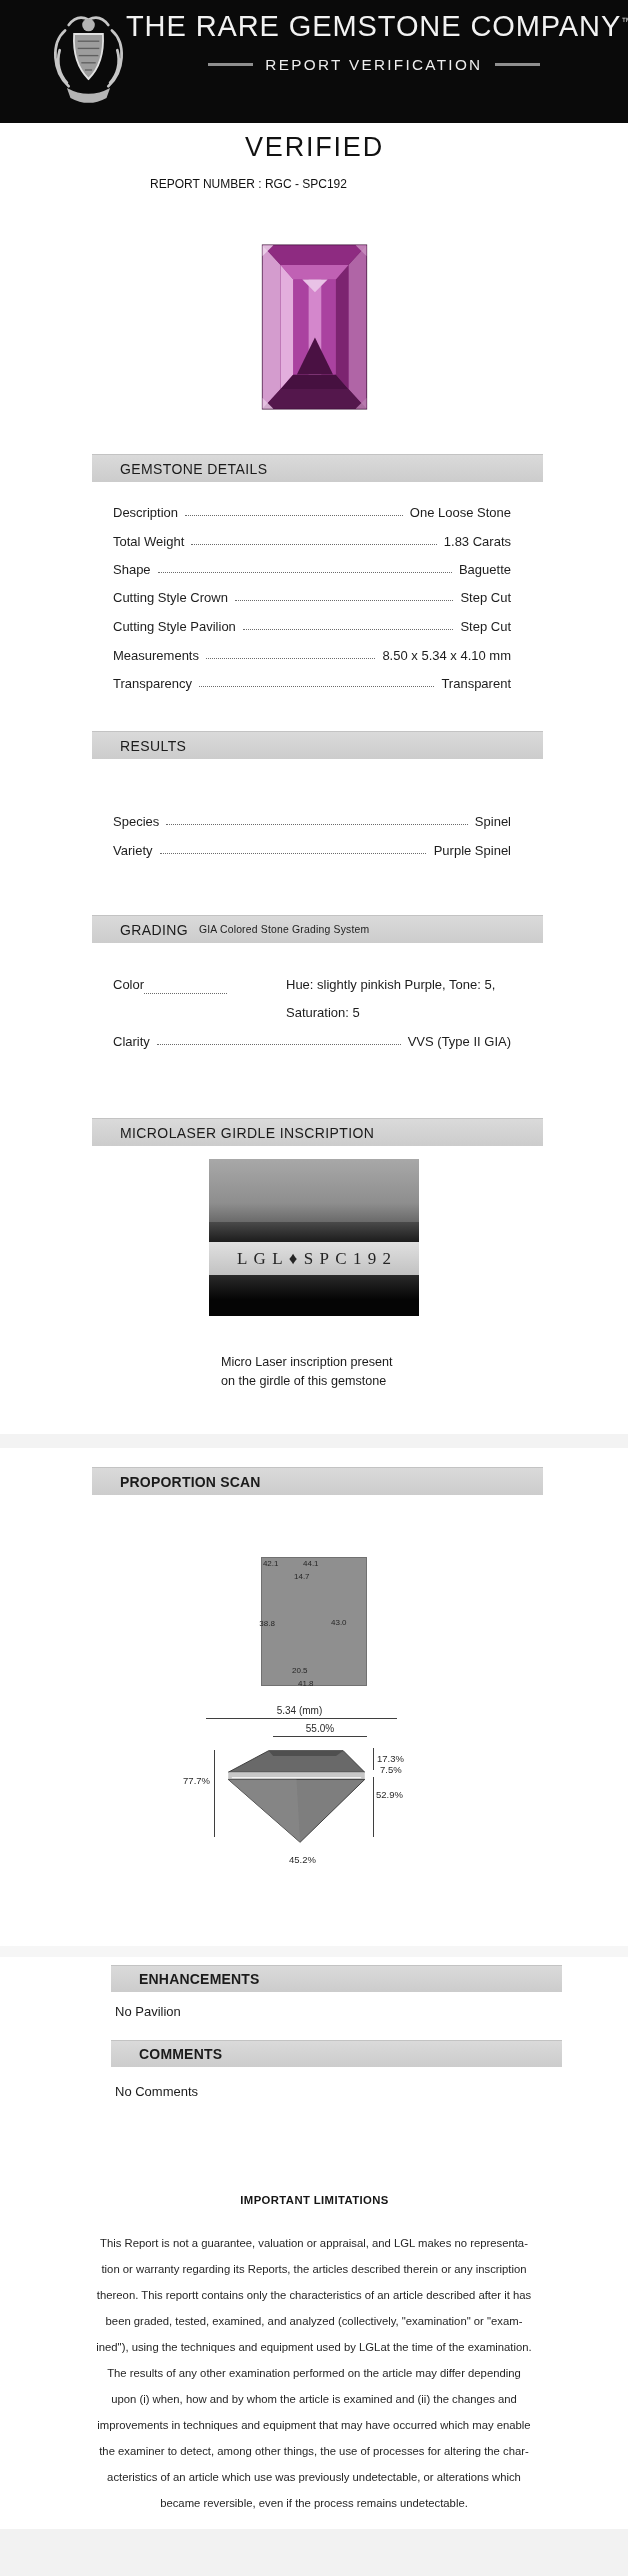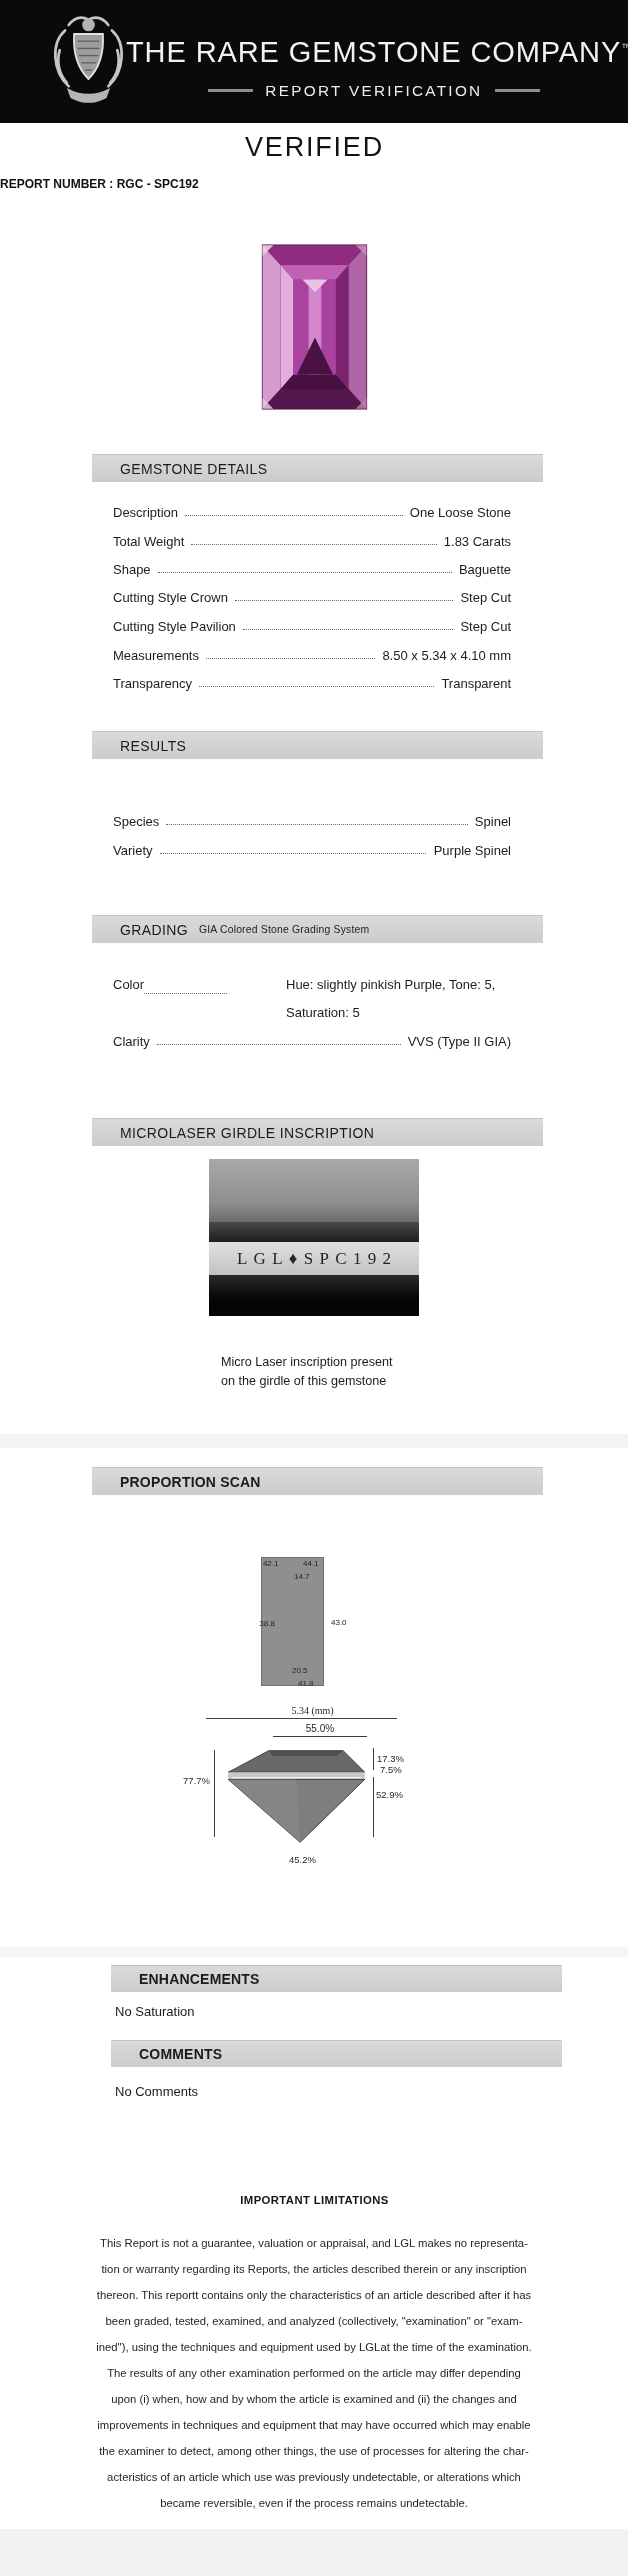--- a/index.html
+++ b/index.html
@@ -2,29 +2,29 @@
 <html style="font-size:14.4px"><head>
 <meta charset="utf-8">
 <style>
   html,body{margin:0;padding:0;background:#ffffff;}
   #page{position:relative;width:629px;height:2576px;background:#ffffff;overflow:hidden;
         font-family:"Liberation Sans",sans-serif;color:#1e1e1e;}
   
   .hdr{position:absolute;left:0;top:0;width:629px;height:123px;background:#0a0a0a;}
   .crest{position:absolute;left:47px;top:7.2px;}
   .hdr-text{position:absolute;left:126px;right:7.2px;top:0;height:123px;text-align:center;}
-  .company{margin-top:36px;font-size:29px;letter-spacing:0.9px;color:#f2f2f2;white-space:nowrap;}
+  .company{margin-top:10px;font-size:29px;letter-spacing:0.9px;color:#f2f2f2;white-space:nowrap;}
   .company sup{font-size:10.8px;color:#cfcfcf;}
   .subtitle-row{margin-top:12.6px;color:#ededed;font-size:15.3px;letter-spacing:2.3px;white-space:nowrap;}
   .dash{display:inline-block;width:45px;height:2.7px;background:#8f8f8f;vertical-align:middle;margin:0 12.6px 2.7px 12.6px;}
   
   .verified{position:absolute;left:0;top:132px;width:629px;text-align:center;
             font-size:27px;letter-spacing:1.8px;color:#121212;}
-  .repnum{position:absolute;left:0;top:177px;width:497px;text-align:left;
-          font-size:12px;font-weight:bold;color:#111;}
+  .repnum{position:absolute;left:0;top:177px;width:497px;text-align:center;
+          font-size:12px;font-weight:normal;color:#111;}
   
   .bar{position:absolute;left:92px;width:451px;height:28px;box-sizing:border-box;
        background:linear-gradient(#dadada,#cccccc);border-top:0.9px solid #c3c3c3;
        display:flex;align-items:center;padding-left:28px;font-size:14px;
        color:#1b1b1b;letter-spacing:0.4px;}
   .bar.bold{font-weight:bold;letter-spacing:0.2px;}
   .bar .sub{font-size:10.4px;font-weight:normal;letter-spacing:0.2px;margin-left:10.8px;color:#222;}
   .bar.indent{left:111px;}
   
   .kv{position:absolute;left:113px;width:398px;height:20px;display:flex;align-items:flex-end;
@@ -43,21 +43,21 @@
   .insc .g-light{position:absolute;left:0;top:53%;width:100%;height:21%;
        background:linear-gradient(#e0e0e0,#c2c2c2);display:flex;align-items:center;justify-content:center;}
   .insc .g-bot{position:absolute;left:0;top:74%;width:100%;height:26%;
        background:linear-gradient(#2a2a2a,#050505 60%);}
   .insc-text{font-family:"Liberation Serif",serif;font-size:17px;letter-spacing:6.3px;
        color:#252525;text-indent:6.3px;}
   .cap1{position:absolute;left:221px;top:1353px;font-size:12.6px;line-height:19px;color:#1c1c1c;}
   .cap2{position:absolute;left:221px;top:1399px;font-size:10.8px;line-height:17px;color:#2e2e2e;}
   
   .band{position:absolute;left:0;width:629px;background:#f3f3f3;}
-  .topview{position:absolute;left:261px;top:1557px;width:63px;height:129px;
+  .topview{position:absolute;left:261px;top:1557px;width:106px;height:129px;
        background:#8f8f8f;border:0.9px solid #717171;box-sizing:border-box;}
   .tvl{position:absolute;font-size:8px;color:#262626;white-space:nowrap;}
   .dimlabel{position:absolute;font-size:10px;color:#2a2a2a;text-align:center;white-space:nowrap;}
   .dimline-h{position:absolute;height:0;border-top:1.8px solid #3f3f3f;}
   .dimline-v{position:absolute;width:0;border-left:1.8px solid #3f3f3f;}
   .pctlabel{position:absolute;font-size:9.5px;color:#2a2a2a;white-space:nowrap;}
   
   .plainval{position:absolute;left:115px;font-size:13px;color:#1b1b1b;}
   
   .limit-title{position:absolute;left:0;top:2194px;width:629px;text-align:center;
@@ -217,21 +217,21 @@
   <div class="topview">
     <span class="tvl" style="left:0.9px;top:0.9px;">42.1</span>
     <span class="tvl" style="left:41px;top:0.9px;">44.1</span>
     <span class="tvl" style="left:32px;top:13.5px;">14.7</span>
     <span class="tvl" style="left:-2.7px;top:61px;">38.8</span>
     <span class="tvl" style="left:69px;top:60px;">43.0</span>
     <span class="tvl" style="left:30px;top:108px;">20.5</span>
     <span class="tvl" style="left:36px;top:121px;">41.8</span>
   </div>
 
-  <div class="dimlabel" style="left:217px;top:1705px;width:191px;font-family:Liberation Serif, serif;">5.34 (mm)</div>
+  <div class="dimlabel" style="left:204px;top:1705px;width:191px;">5.34 (mm)</div>
   <div class="dimline-h" style="left:206px;top:1718px;width:191px;"></div>
   <div class="dimlabel" style="left:273px;top:1723px;width:94px;">55.0%</div>
   <div class="dimline-h" style="left:273px;top:1736px;width:94px;"></div>
 
   <svg style="position:absolute;left:228px;top:1748px;" width="137" height="97" viewBox="0 0 152 108">
     <polygon points="45,3 128,3 152,27 0,27" fill="#696969" stroke="#333333" stroke-width="1"></polygon>
     <polygon points="45,3 128,3 120,9 50,9" fill="#4f4f4f"></polygon>
     <polygon points="0,27 152,27 152,35 0,35" fill="#c7c7c7"></polygon>
     <line x1="4" y1="33" x2="148" y2="33" stroke="#f2f2f2" stroke-width="1.5"></line>
     <polygon points="0,35 152,35 80,105" fill="#7e7e7e" stroke="#333333" stroke-width="1"></polygon>
@@ -245,21 +245,21 @@
   <div class="pctlabel" style="left:377px;top:1753px;">17.3%</div>
   <div class="pctlabel" style="left:380px;top:1764px;">7.5%</div>
   <div class="dimline-v" style="left:373px;top:1777px;height:60px;"></div>
   <div class="pctlabel" style="left:376px;top:1789px;">52.9%</div>
   <div class="pctlabel" style="left:271px;top:1854px;width:63px;text-align:center;">45.2%</div>
 
   <div class="band" style="top:1946px;height:10.8px;background:#f6f6f6;"></div>
   <div class="bar bold indent" style="top:1965px;height:27px;">
       <span>ENHANCEMENTS</span>
     </div>
-  <div class="plainval" style="top:2004px;">No Saturation</div>
+  <div class="plainval" style="top:2004px;">No Pavilion</div>
 
   <div class="bar bold indent" style="top:2040px;height:27px;">
       <span>COMMENTS</span>
     </div>
   <div class="plainval" style="top:2084px;">No Comments</div>
 
   <div class="limit-title">IMPORTANT LIMITATIONS</div>
   <div class="limits">
     <div>This Report is not a guarantee, valuation or appraisal, and LGL makes no representa-</div>
     <div>tion or warranty regarding its Reports, the articles described therein or any inscription</div>

